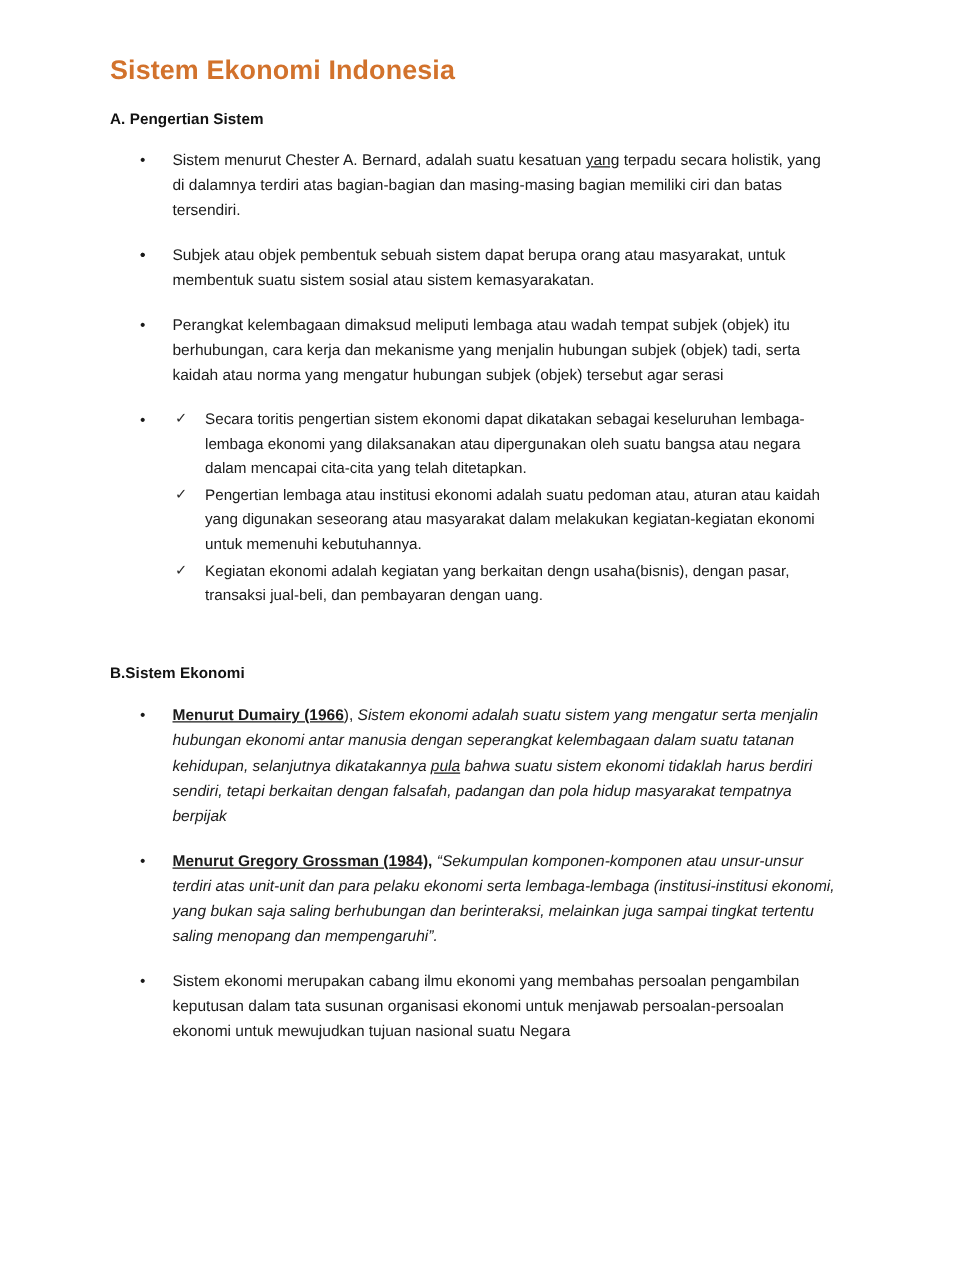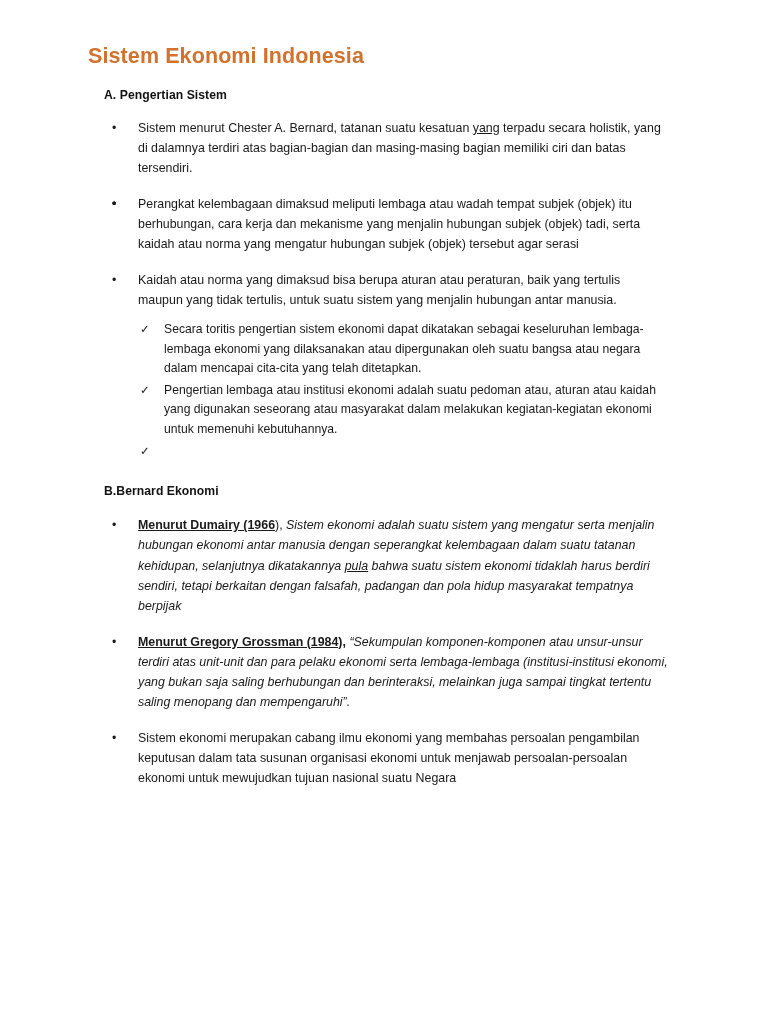--- a/index.html
+++ b/index.html
@@ -32,21 +32,21 @@
     color: #D2722C;
     letter-spacing: 0.1px;
     margin: 0 0 18px 0;
     line-height: 1.2;
   }
 
   .section-heading {
     font-size: 12.2px;
     font-weight: bold;
     color: #121212;
-    margin: 0 0 14px 16px;
+    margin: 0 0 14px 0;
     line-height: 1.3;
     letter-spacing: 0.05px;
   }
 
   .section-heading.b-head {
     margin-top: 0;
     margin-bottom: 16px;
   }
 
   
@@ -113,38 +113,38 @@
 </head>
 <body>
 
 <div class="page">
 
   <h1 class="doc-title">Sistem Ekonomi Indonesia</h1>
 
   <h2 class="section-heading">A. Pengertian Sistem</h2>
 
   <ul class="bullet-list" id="list-a">
-      <li class="bullet-item"><span class="marker">•</span><span><span>Sistem menurut Chester A. Bernard, tatanan suatu kesatuan </span><span class="run-under">yang</span><span> terpadu secara holistik, yang di dalamnya terdiri atas bagian-bagian dan masing-masing bagian memiliki ciri dan batas tersendiri.</span></span></li>
+      <li class="bullet-item"><span class="marker">•</span><span><span>Sistem menurut Chester A. Bernard, adalah suatu kesatuan </span><span class="run-under">yang</span><span> terpadu secara holistik, yang di dalamnya terdiri atas bagian-bagian dan masing-masing bagian memiliki ciri dan batas tersendiri.</span></span></li>
       <li class="bullet-item"><span class="marker">•</span></li>
+      <li class="bullet-item"><span class="marker">•</span><span><span>Subjek atau objek pembentuk sebuah sistem dapat berupa orang atau masyarakat, untuk membentuk suatu sistem sosial atau sistem kemasyarakatan.</span></span></li>
+      <li class="bullet-item"><span class="marker">•</span><span><span>Perangkat kelembagaan dimaksud meliputi lembaga atau wadah tempat subjek (objek) itu berhubungan, cara kerja dan mekanisme yang menjalin hubungan subjek (objek) tadi, serta kaidah atau norma yang mengatur hubungan subjek (objek) tersebut agar serasi</span></span></li>
       <li class="bullet-item"><span class="marker">•</span></li>
-      <li class="bullet-item"><span class="marker">•</span><span><span>Perangkat kelembagaan dimaksud meliputi lembaga atau wadah tempat subjek (objek) itu berhubungan, cara kerja dan mekanisme yang menjalin hubungan subjek (objek) tadi, serta kaidah atau norma yang mengatur hubungan subjek (objek) tersebut agar serasi</span></span></li>
-      <li class="bullet-item"><span class="marker">•</span><span><span>Kaidah atau norma yang dimaksud bisa berupa aturan atau peraturan, baik yang tertulis maupun yang tidak tertulis, untuk suatu sistem yang menjalin hubungan antar manusia.</span></span></li>
     </ul>
 
   <div class="sub-wrap">
     <ul class="check-list" id="sublist-a">
         <li class="check-item"><span class="check-marker">✓</span><span><span>Secara toritis pengertian sistem ekonomi dapat dikatakan sebagai keseluruhan lembaga-lembaga ekonomi yang dilaksanakan atau dipergunakan oleh suatu bangsa atau negara dalam mencapai cita-cita yang telah ditetapkan.</span></span></li>
         <li class="check-item"><span class="check-marker">✓</span><span><span>Pengertian lembaga atau institusi ekonomi adalah suatu pedoman atau, aturan atau kaidah yang digunakan seseorang atau masyarakat dalam melakukan kegiatan-kegiatan ekonomi untuk memenuhi kebutuhannya.</span></span></li>
-        <li class="check-item"><span class="check-marker">✓</span></li>
+        <li class="check-item"><span class="check-marker">✓</span><span><span>Kegiatan ekonomi adalah kegiatan yang berkaitan dengn usaha(bisnis), dengan pasar, transaksi jual-beli, dan pembayaran dengan uang.</span></span></li>
       </ul>
   </div>
 
   <div class="block-gap-lg"></div>
 
-  <h2 class="section-heading b-head">B.Bernard Ekonomi</h2>
+  <h2 class="section-heading b-head">B.Sistem Ekonomi</h2>
 
   <ul class="bullet-list" id="list-b">
       <li class="bullet-item"><span class="marker">•</span><span><span class="run-bold">Menurut Dumairy (1966</span><span>), </span><span class="run-italic">Sistem ekonomi adalah suatu sistem yang mengatur serta menjalin hubungan ekonomi antar manusia dengan seperangkat kelembagaan dalam suatu tatanan kehidupan, selanjutnya dikatakannya </span><span class="run-italic-under">pula</span><span class="run-italic"> bahwa suatu sistem ekonomi tidaklah harus berdiri sendiri, tetapi berkaitan dengan falsafah, padangan dan pola hidup masyarakat tempatnya berpijak</span></span></li>
       <li class="bullet-item"><span class="marker">•</span><span><span class="run-bold">Menurut Gregory Grossman (1984),</span><span> </span><span class="run-italic">“Sekumpulan komponen-komponen atau unsur-unsur terdiri atas unit-unit dan para pelaku ekonomi serta lembaga-lembaga (institusi-institusi ekonomi, yang bukan saja saling berhubungan dan berinteraksi, melainkan juga sampai tingkat tertentu saling menopang dan mempengaruhi”.</span></span></li>
       <li class="bullet-item"><span class="marker">•</span><span><span>Sistem ekonomi merupakan cabang ilmu ekonomi yang membahas persoalan pengambilan keputusan dalam tata susunan organisasi ekonomi untuk menjawab persoalan-persoalan ekonomi untuk mewujudkan tujuan nasional suatu Negara</span></span></li>
     </ul>
 
 </div>
 
 </body></html>

